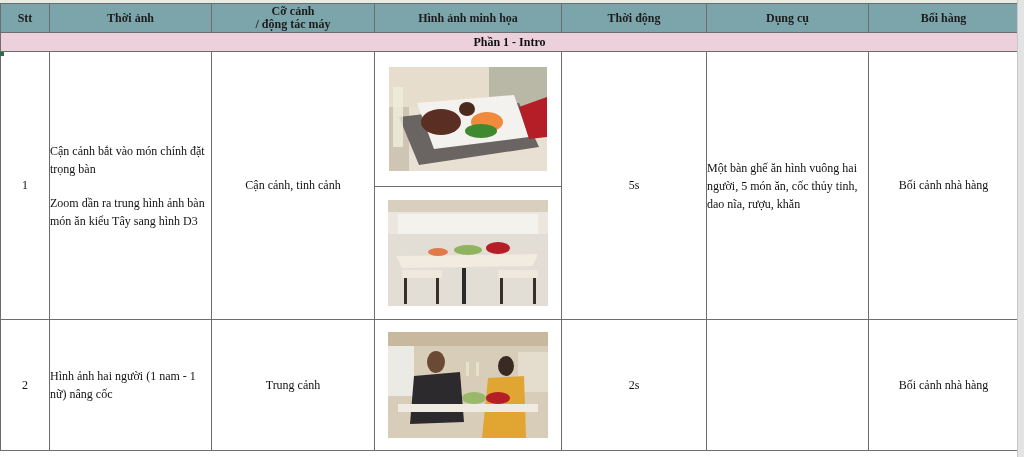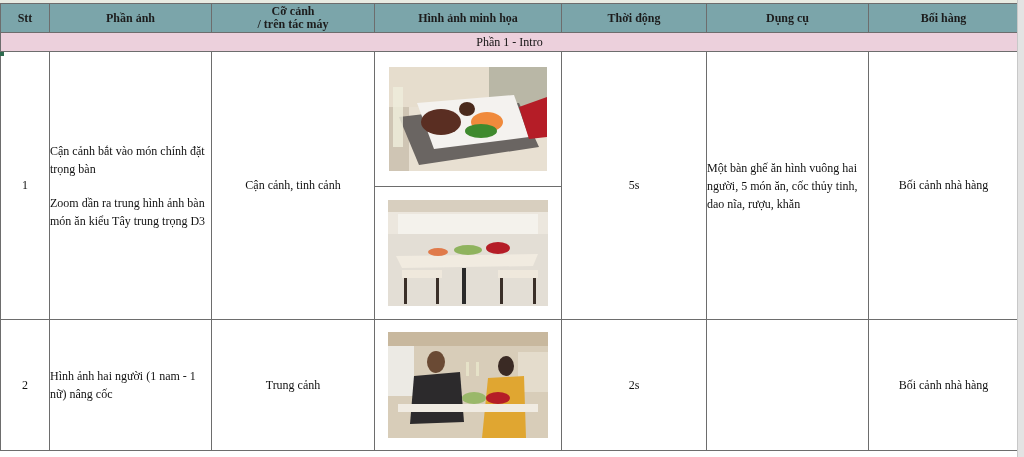--- a/index.html
+++ b/index.html
@@ -2,21 +2,21 @@
 <html><head>
 <meta charset="utf-8">
 <style>
   html, body { margin:0; padding:0; background:#ffffff; }
   body { width:1024px; height:457px; overflow:hidden; position:relative;
          font-family:"Liberation Serif","DejaVu Serif",serif; color:#111; }
   .topline { position:absolute; left:0; top:0; width:1018px; height:3px; background:#e8ebe2; }
   table.sheet { position:absolute; left:0; top:3px; border-collapse:collapse; table-layout:fixed; width:1018px; }
   table.sheet td, table.sheet th { border:1px solid #6d6d6d; padding:0; font-size:12px; vertical-align:middle; }
   th.hdr { background:#7ba5aa; color:#1c1c1c; font-weight:bold; font-size:12.5px; height:28px; line-height:13px; text-align:center; border-top:2px solid #2f6b4f; border-bottom:2px solid #2f6b4f; }
-  .section td { background:#ecd0dc; text-align:center; font-weight:normal; height:18px; font-size:12.5px; border-bottom:2px solid #2f6b4f; }
+  .section td { background:#ecd0dc; text-align:center; font-weight:bold; height:18px; font-size:12.5px; border-bottom:2px solid #2f6b4f; }
   td.center { text-align:center; }
   td.left { text-align:left; padding-left:3px; padding-right:3px; line-height:18px; }
   .img-cell { padding:0; height:134px; text-align:center; }
   .img-box { margin:0 auto; display:block; overflow:hidden; }
   .rightbar { position:absolute; right:0; top:0; width:6px; height:457px; background:#e3e3e3; border-left:1px solid #c8c8c8; }
   .corner { position:absolute; left:0; top:52px; width:4px; height:4px; background:#2f6b4f; }
 </style>
 </head>
 <body>
 
@@ -28,38 +28,38 @@
       <col style="width:162px">
       <col style="width:163px">
       <col style="width:187px">
     <col style="width:145px">
       <col style="width:162px">
       <col style="width:150px">
   </colgroup>
   <tbody>
       <tr>
     <th class="hdr">Stt</th>
-    <th class="hdr">Phần ảnh</th>
+    <th class="hdr">Thời ảnh</th>
     <th class="hdr" style="white-space:pre-line;">Cỡ cảnh
-/ trên tác máy</th>
+/ động tác máy</th>
     <th class="hdr">Hình ảnh minh họa</th>
     <th class="hdr">Thời động</th>
     <th class="hdr">Dụng cụ</th>
     <th class="hdr">Bối hàng</th>
   </tr>
   <tr class="section">
     <td colspan="7">Phần 1 - Intro</td>
   </tr>
 
   <tr>
     <td class="center" rowspan="2">1</td>
     <td class="left" rowspan="2">
       <div>Cận cảnh bắt vào món chính đặt trọng bàn</div>
       <div style="height:16px"></div>
-      <div>Zoom dần ra trung  hình ảnh bàn món ăn kiểu Tây trung trọng D3</div>
+      <div>Zoom dần ra trung  hình ảnh bàn món ăn kiểu Tây sang hình D3</div>
     </td>
     <td class="center" rowspan="2">Cận cảnh, tinh cảnh</td>
     <td class="img-cell" style="height:134px">
       <svg class="img-box" width="158" height="104" viewBox="0 0 158 104">
         <rect width="158" height="104" fill="#cfc5b4"></rect>
         <rect x="0" y="0" width="158" height="40" fill="#e6ddcd"></rect>
         <rect x="100" y="0" width="58" height="40" fill="#b9b7a6"></rect>
         <rect x="20" y="40" width="138" height="64" fill="#e8e0d2"></rect>
         <polygon points="10,50 130,36 150,80 30,98" fill="#6a6562"></polygon>
         <polygon points="28,36 125,28 140,70 45,82" fill="#f4f2ef"></polygon>

